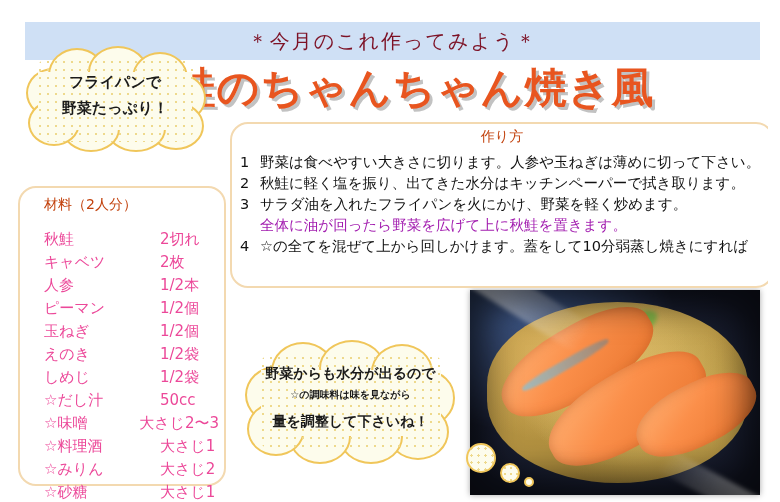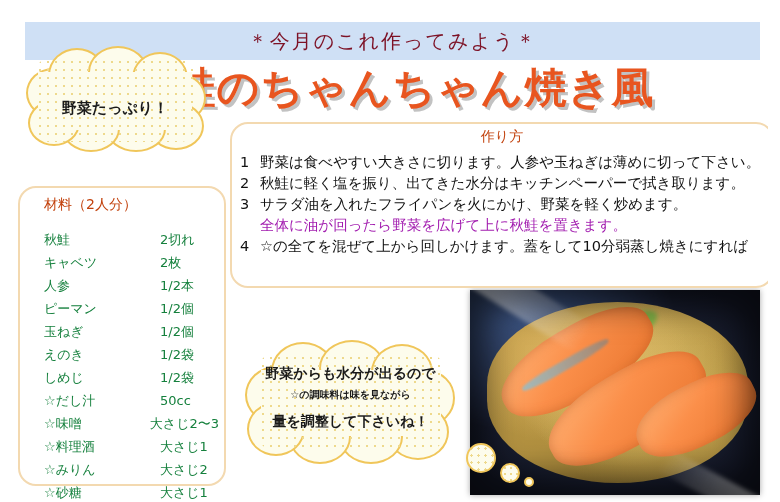--- a/index.html
+++ b/index.html
@@ -39,21 +39,21 @@
   #method-panel{left:230px;top:122px;width:544px;height:166px;}
 
   .panel-title{
     position:absolute;font-size:14px;color:#c2410c;white-space:nowrap;
   }
   #ingredients-title{left:44px;top:196px;}
   #method-title{left:230px;top:128px;width:544px;text-align:center;font-size:14px;}
 
   
   .ing-list{position:absolute;left:44px;top:228px;width:175px;}
-  .ing-row{display:flex;height:23px;line-height:23px;font-size:13px;color:#15803d;white-space:nowrap;}
+  .ing-row{display:flex;height:23px;line-height:23px;font-size:15px;color:#ec4899;white-space:nowrap;}
   .ing-name{width:88px;}
   .ing-amt{flex:1;margin-left:28px;}
 
   
   .steps{position:absolute;left:240px;top:152px;width:530px;}
   .step{display:flex;font-size:14.5px;color:#111;line-height:21px;white-space:nowrap;}
   .step-num{width:20px;flex:none;text-align:left;}
   .step-text{flex:1;}
   .step-cont{padding-left:20px;font-size:14.5px;color:#a21caf;line-height:21px;white-space:nowrap;}
 
@@ -244,20 +244,21 @@
     <div class="lobe" style="left:26px;top:2px;width:58px;height:54px;"></div>
     <div class="lobe" style="left:66px;top:0px;width:60px;height:52px;"></div>
     <div class="lobe" style="left:110px;top:6px;width:56px;height:52px;"></div>
     <div class="lobe" style="left:134px;top:28px;width:50px;height:48px;"></div>
     <div class="lobe" style="left:126px;top:56px;width:56px;height:48px;"></div>
     <div class="lobe" style="left:84px;top:60px;width:60px;height:46px;"></div>
     <div class="lobe" style="left:40px;top:60px;width:58px;height:46px;"></div>
     <div class="lobe" style="left:6px;top:54px;width:52px;height:46px;"></div>
     <div class="body" style="left:16px;top:26px;width:154px;height:58px;"></div>
     <div class="dots" style="left:14px;top:12px;width:158px;height:84px;"></div>
+    <div class="txt" style="left:0;top:26px;width:186px;font-size:15px;">フライパンで</div>
     <div class="txt" style="left:0;top:52px;width:186px;font-size:15px;">野菜たっぷり！</div>
   </div>
 
   <div class="cloud" id="cloud-bottom">
     <div class="lobe" style="left:2px;top:26px;width:62px;height:58px;"></div>
     <div class="lobe" style="left:28px;top:2px;width:64px;height:58px;"></div>
     <div class="lobe" style="left:76px;top:0px;width:66px;height:56px;"></div>
     <div class="lobe" style="left:128px;top:4px;width:62px;height:56px;"></div>
     <div class="lobe" style="left:156px;top:30px;width:56px;height:56px;"></div>
     <div class="lobe" style="left:144px;top:64px;width:62px;height:56px;"></div>

